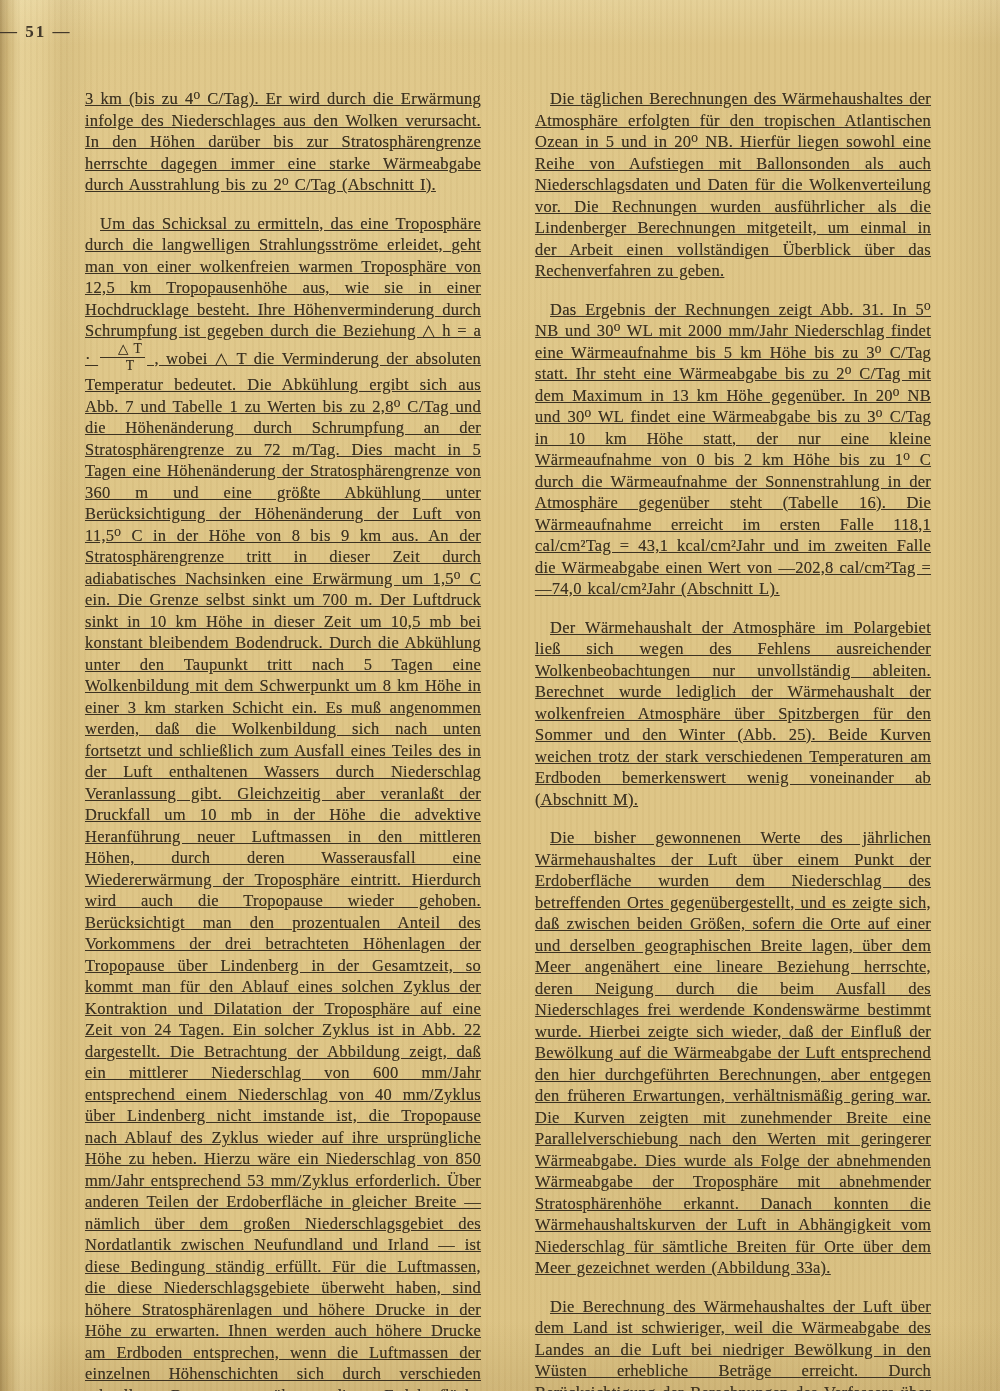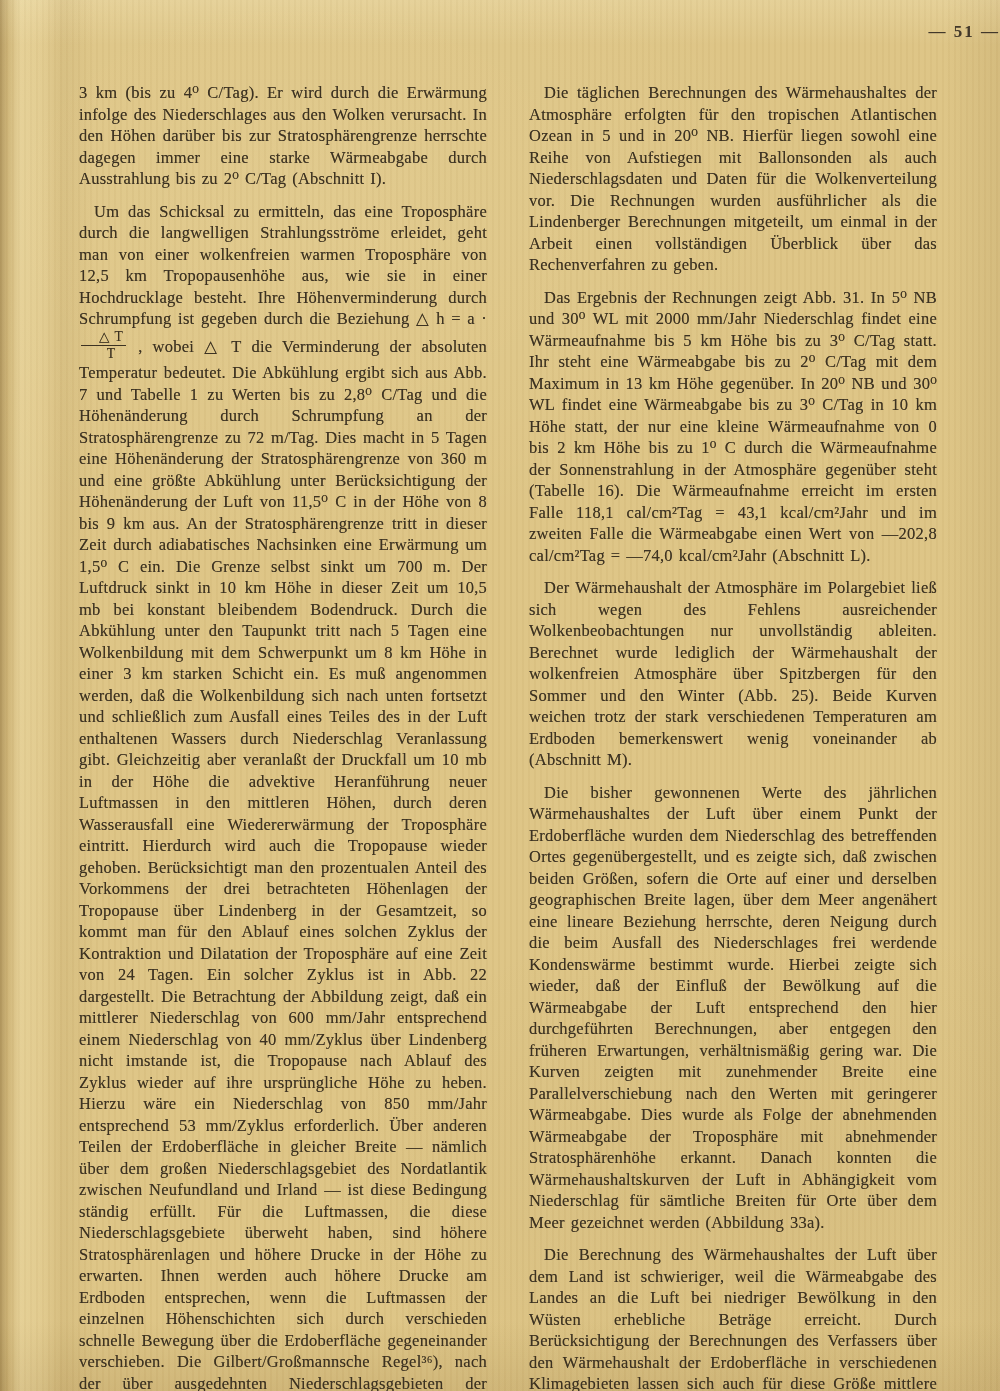--- a/index.html
+++ b/index.html
@@ -41,21 +41,21 @@
       linear-gradient(270deg, rgba(130, 98, 45, 0.10) 0px, rgba(0,0,0,0) 55px),
       
       radial-gradient(ellipse 600px 400px at 75% 85%, rgba(120, 88, 38, 0.07), rgba(0,0,0,0) 70%),
       radial-gradient(ellipse 700px 500px at 30% 15%, rgba(255, 248, 210, 0.10), rgba(0,0,0,0) 70%);
   }
   .page-number {
     position: absolute;
     top: 22px;
     left: 0;
     width: 100%;
-    text-align: right;
+    text-align: left;
     font-size: 17px;
     font-weight: 700;
     letter-spacing: 2px;
     color: #42382a;
   }
   .columns {
     position: absolute;
     top: 71px;
     left: 68px;
     width: 880px;
@@ -65,22 +65,23 @@
   .column {
     width: 430px;
     text-align: justify;
     font-size: 16.5px;
     line-height: 21.5px;
     letter-spacing: 0.25px;
     word-spacing: 1.5px;
     text-shadow: 0 0 0.5px rgba(58, 47, 28, 0.55);
   }
   .para {
-    margin: 11px;
+    margin: 17px;
     padding: 0;
+    text-decoration: underline;
   }
   .para.indent {
     text-indent: 15px;
   }
   .frac {
     display: inline-block;
     vertical-align: -0.5em;
     text-align: center;
     font-size: 0.82em;
     line-height: 1.1;

